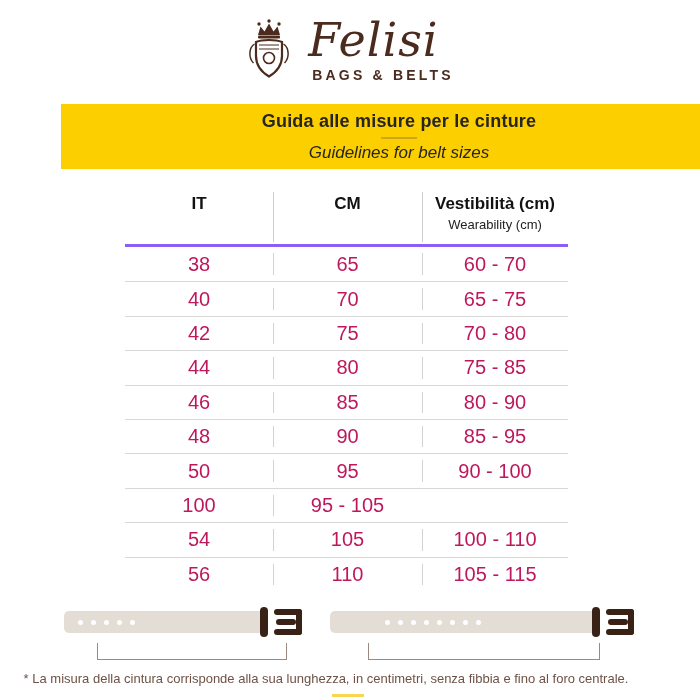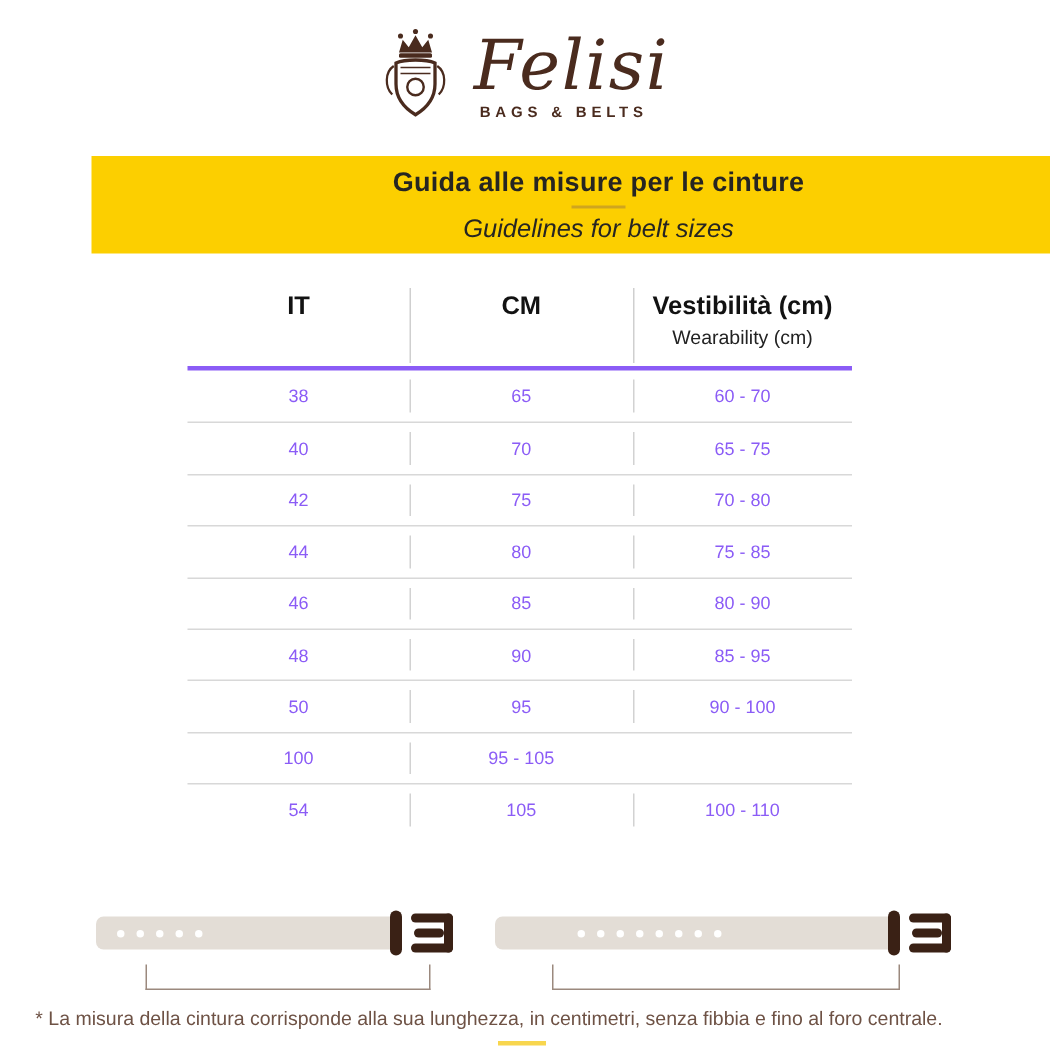--- a/index.html
+++ b/index.html
@@ -21,21 +21,21 @@
   .logo-text { display: flex; flex-direction: column; align-items: flex-start; }
   .brand-name {
     font-family: "DejaVu Serif", serif;
     font-style: italic;
     font-size: 46px;
     line-height: 1;
     color: #4a2b1e;
     letter-spacing: 1px;
   }
   .brand-tagline {
-    font-size: 10px;
+    font-size: 14px;
     letter-spacing: 3.2px;
     font-weight: 700;
     color: #4a2b1e;
     margin-top: 4px;
     margin-left: 4px;
   }
   .crest { display: block; }
 
   
   .banner {
@@ -72,21 +72,21 @@
   .hlabel { font-size: 17px; font-weight: 700; color: #121212; }
   .hsub { font-size: 13px; font-weight: 400; color: #222222; margin-top: 3px; }
   .trow {
     display: grid; grid-template-columns: 148px 149px 146px;
     height: 34.4px;
   }
   .trow + .trow { border-top: 1px solid #d8d8d8; }
   .tcell {
     position: relative;
     display: flex; align-items: center; justify-content: center;
-    font-size: 12px; color: #8b5cf6;
+    font-size: 20px; color: #be185d;
   }
   .tcell + .tcell::before {
     content: ""; position: absolute; left: 0; top: 6px; bottom: 6px;
     width: 1px; background: #d2d2d2;
   }
 
   
   .belt { position: absolute; top: 602px; height: 40px; }
   .belt-left { left: 64px; width: 242px; }
   .belt-right { left: 330px; width: 308px; }
@@ -204,20 +204,25 @@
         </div>
         <div class="trow">
           <div class="tcell">100</div>
           <div class="tcell">95 - 105</div>
         </div>
         <div class="trow">
           <div class="tcell">54</div>
           <div class="tcell">105</div>
           <div class="tcell">100 - 110</div>
         </div>
+        <div class="trow">
+          <div class="tcell">56</div>
+          <div class="tcell">110</div>
+          <div class="tcell">105 - 115</div>
+        </div>
       </div>
   </section>
 
   <figure class="belt belt-left">
     <div class="strap">
       <div class="dots">
           <div class="dot"></div>
           <div class="dot"></div>
           <div class="dot"></div>
           <div class="dot"></div>

